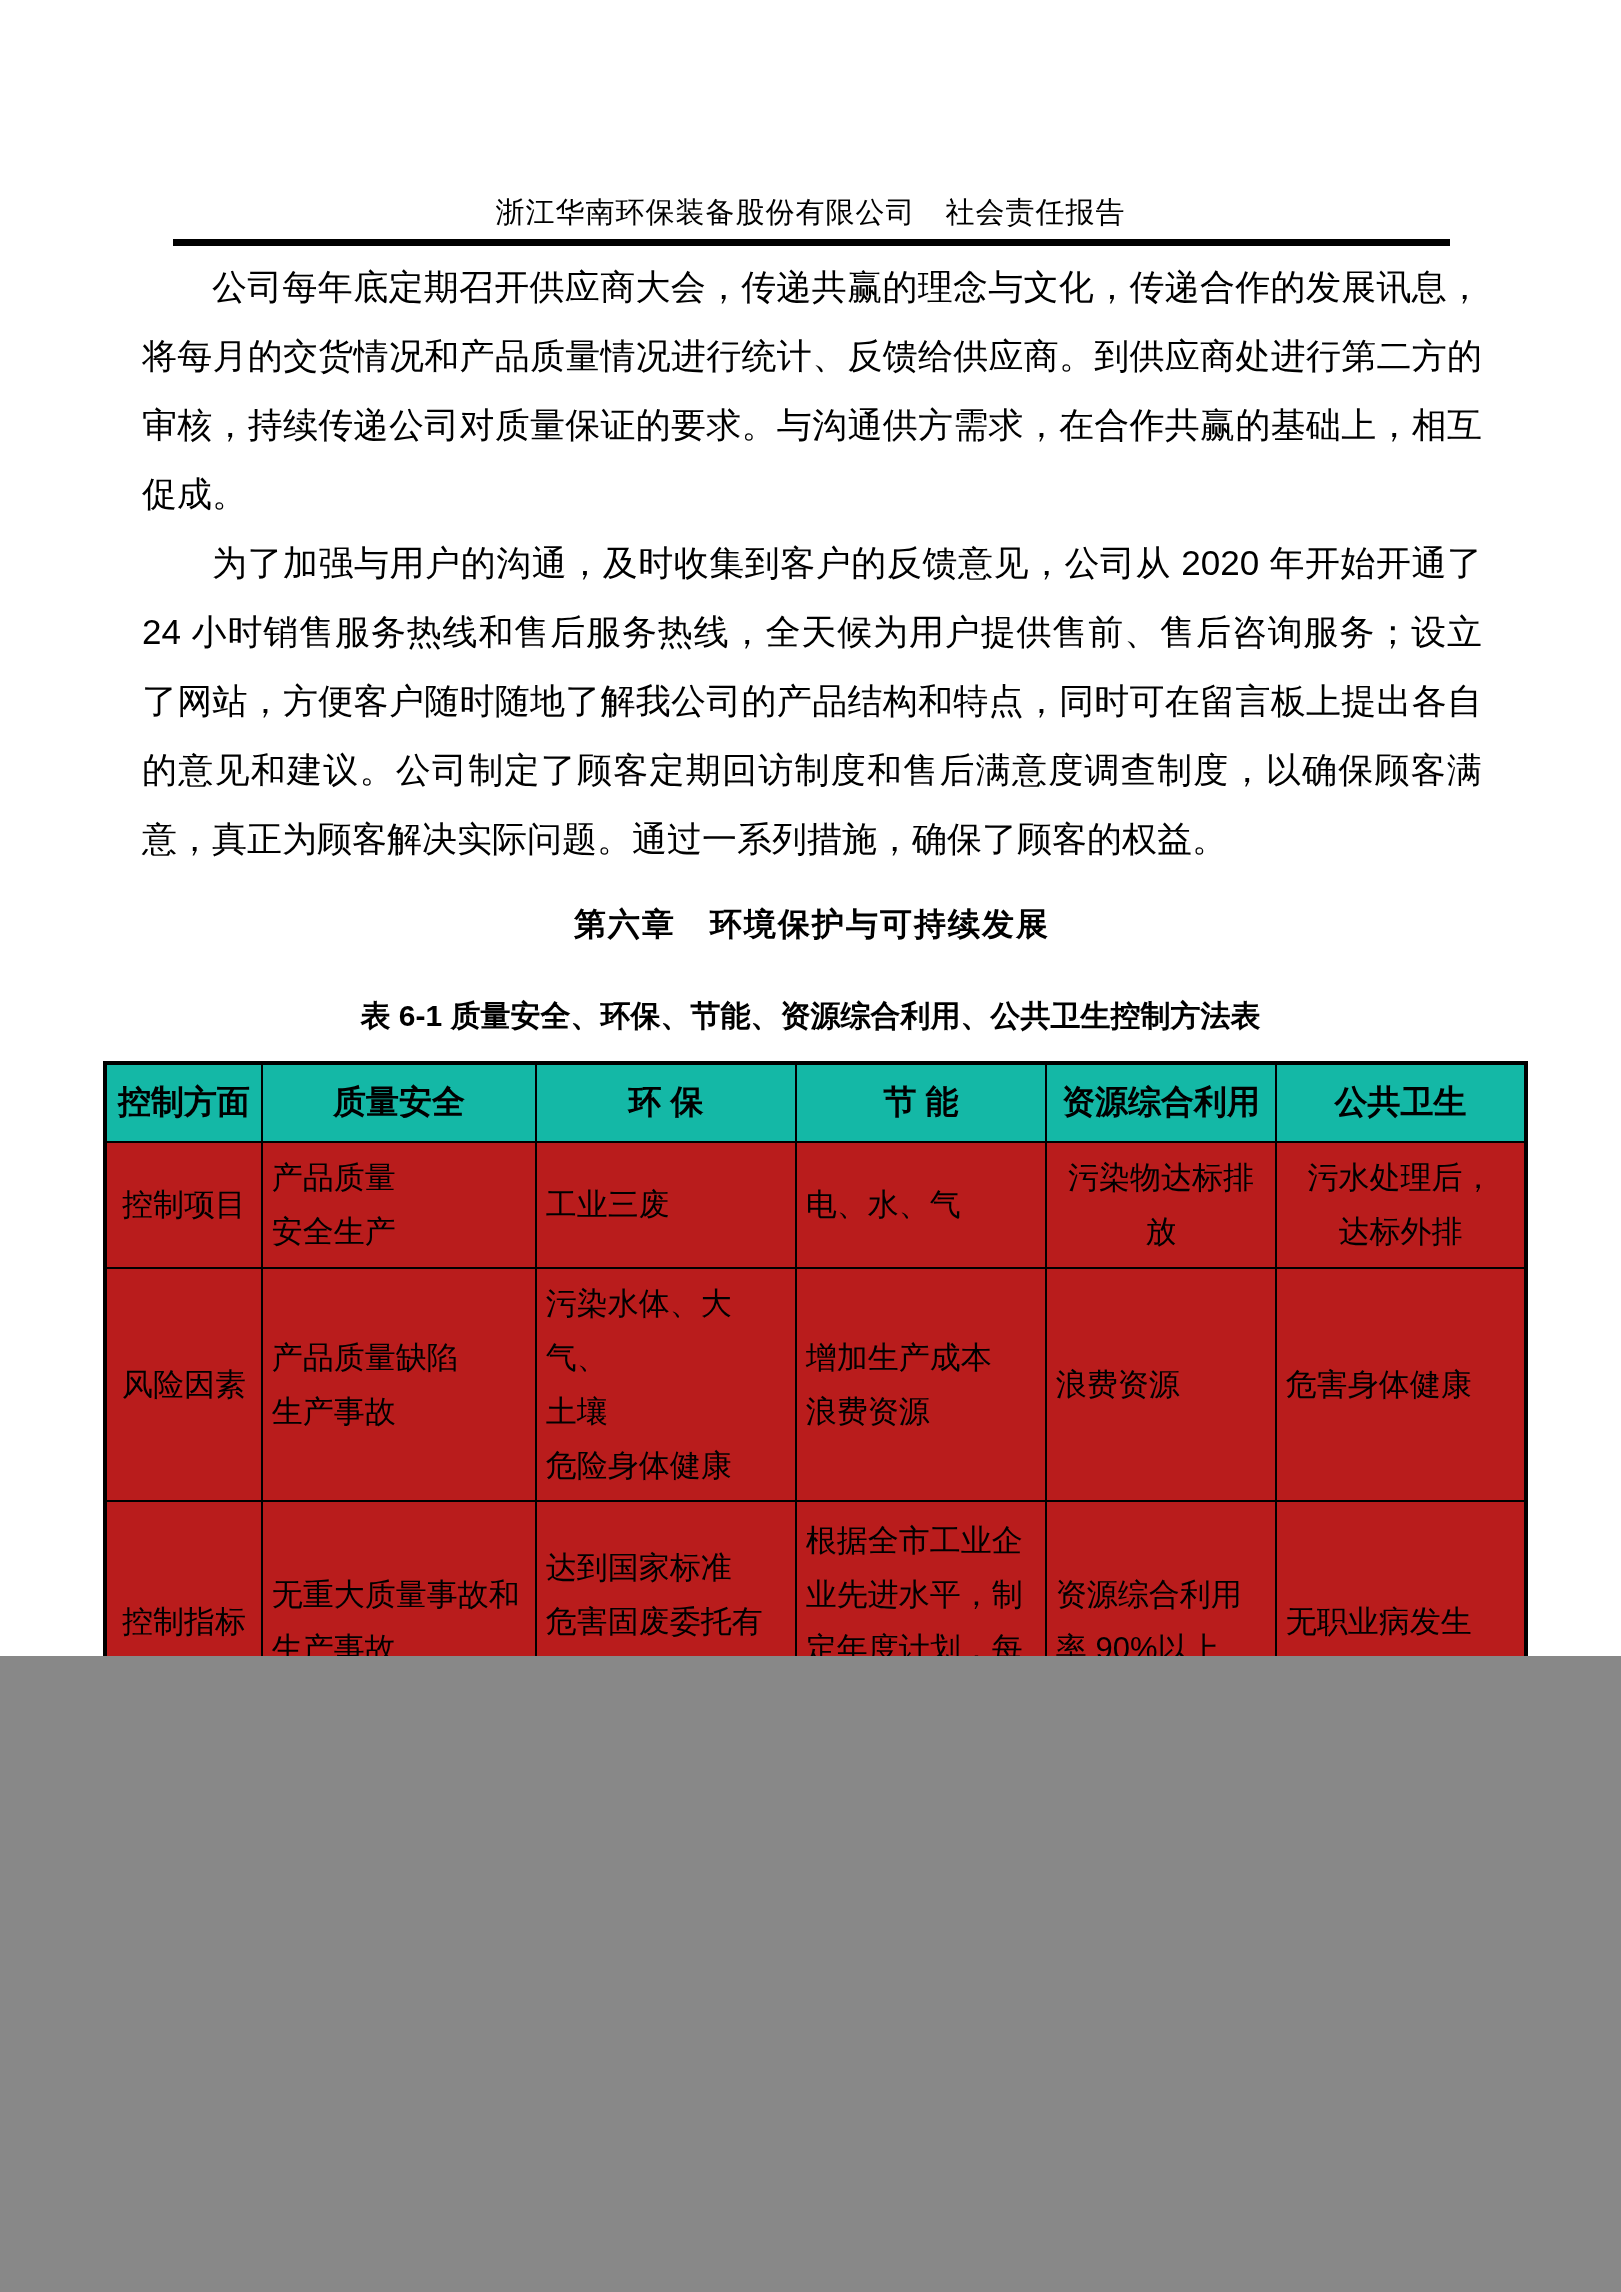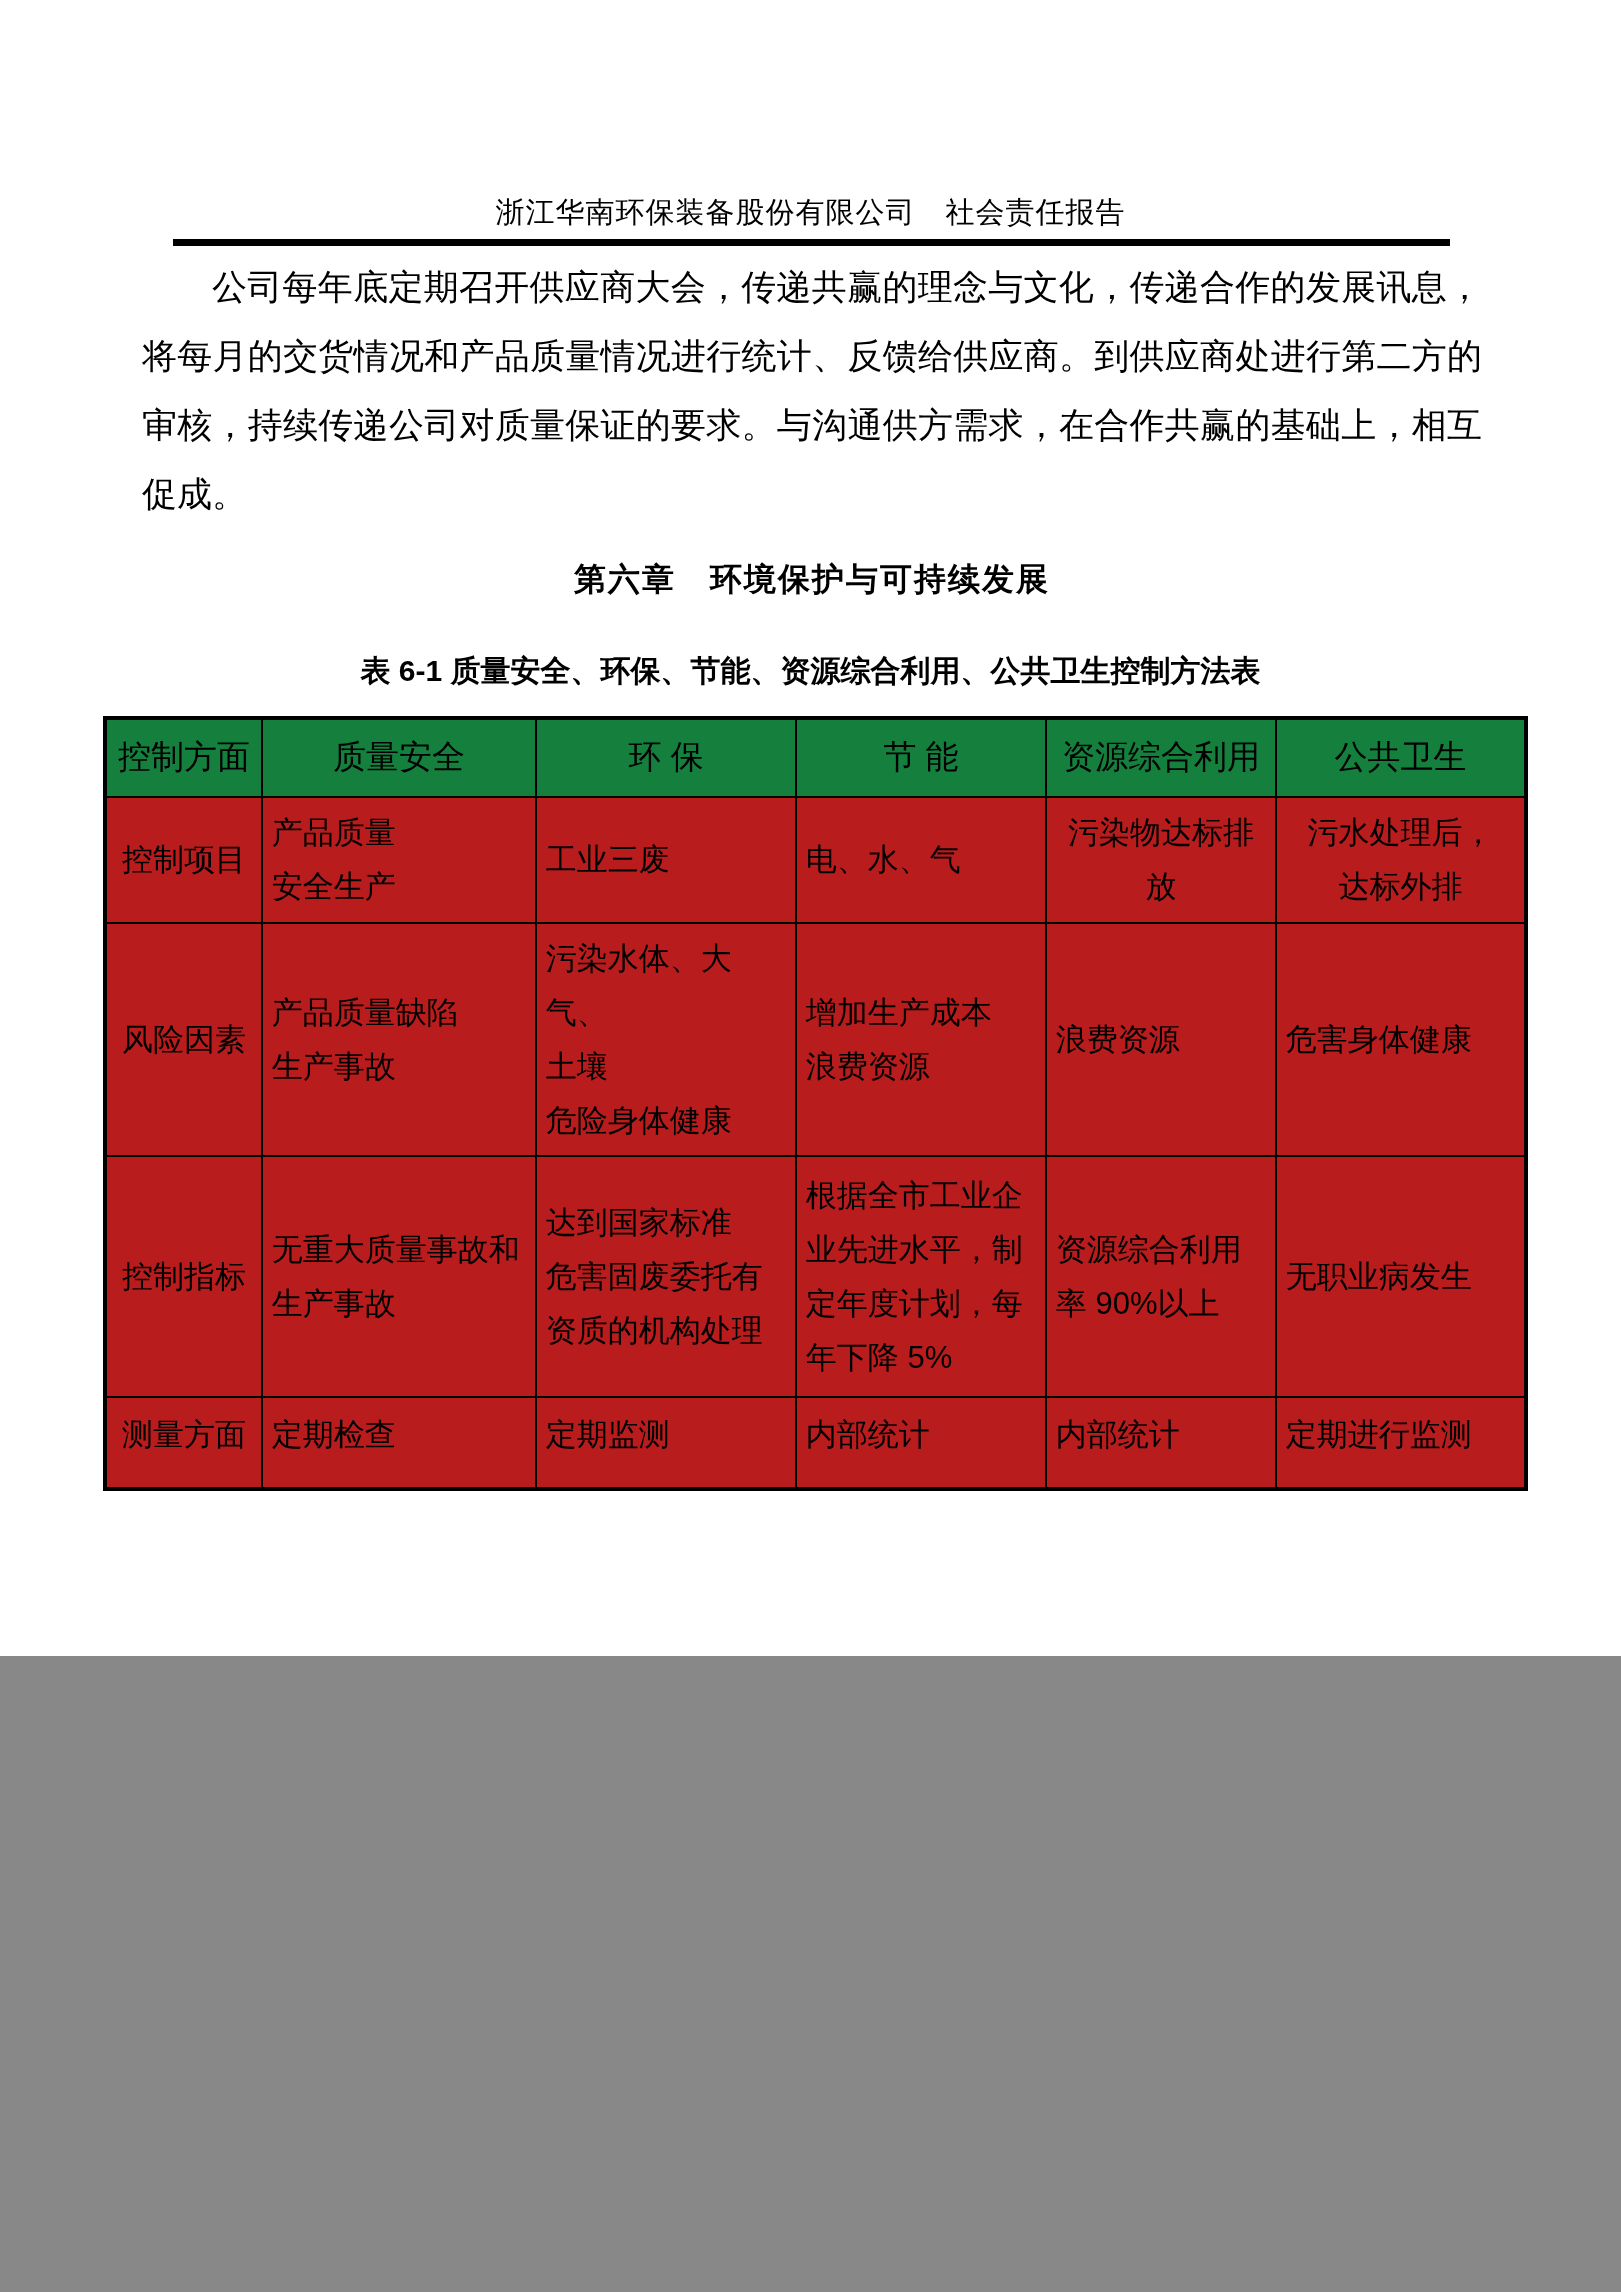--- a/index.html
+++ b/index.html
@@ -56,23 +56,23 @@
     border: 4.9px solid #000;
   }
   .control-table th, .control-table td {
     border: 2.9px solid #000;
     padding: 7.8px 8.8px;
     white-space: pre-line;
     vertical-align: middle;
     word-break: break-all;
   }
   .control-table thead th {
-    background: #15803d;
+    background: #14b8a6;
     font-size: 33px;
-    font-weight: normal;
+    font-weight: bold;
     text-align: center;
     height: 61px;
     white-space: nowrap;
   }
   .control-table tbody { background: #b91c1c; }
   .control-table tbody th, .control-table tbody td {
     font-size: 31px;
     font-weight: normal;
     line-height: 54px;
     text-align: left;
@@ -100,20 +100,21 @@
 
 <div class="page">
 
   <div class="doc-header">
     <div class="doc-header-text">浙江华南环保装备股份有限公司　社会责任报告</div>
     <div class="doc-header-rule"></div>
   </div>
 
   <div class="content">
     <p>公司每年底定期召开供应商大会，传递共赢的理念与文化，传递合作的发展讯息，将每月的交货情况和产品质量情况进行统计、反馈给供应商。到供应商处进行第二方的审核，持续传递公司对质量保证的要求。与沟通供方需求，在合作共赢的基础上，相互促成。</p>
+    <p>为了加强与用户的沟通，及时收集到客户的反馈意见，公司从 2020 年开始开通了 24 小时销售服务热线和售后服务热线，全天候为用户提供售前、售后咨询服务；设立了网站，方便客户随时随地了解我公司的产品结构和特点，同时可在留言板上提出各自的意见和建议。公司制定了顾客定期回访制度和售后满意度调查制度，以确保顾客满意，真正为顾客解决实际问题。通过一系列措施，确保了顾客的权益。</p>
 
     <div class="chapter-title">第六章　环境保护与可持续发展</div>
 
   </div>
 
   <div class="table-caption">表 6-1 质量安全、环保、节能、资源综合利用、公共卫生控制方法表</div>
 
   <table class="control-table">
     <thead>
       <tr>

